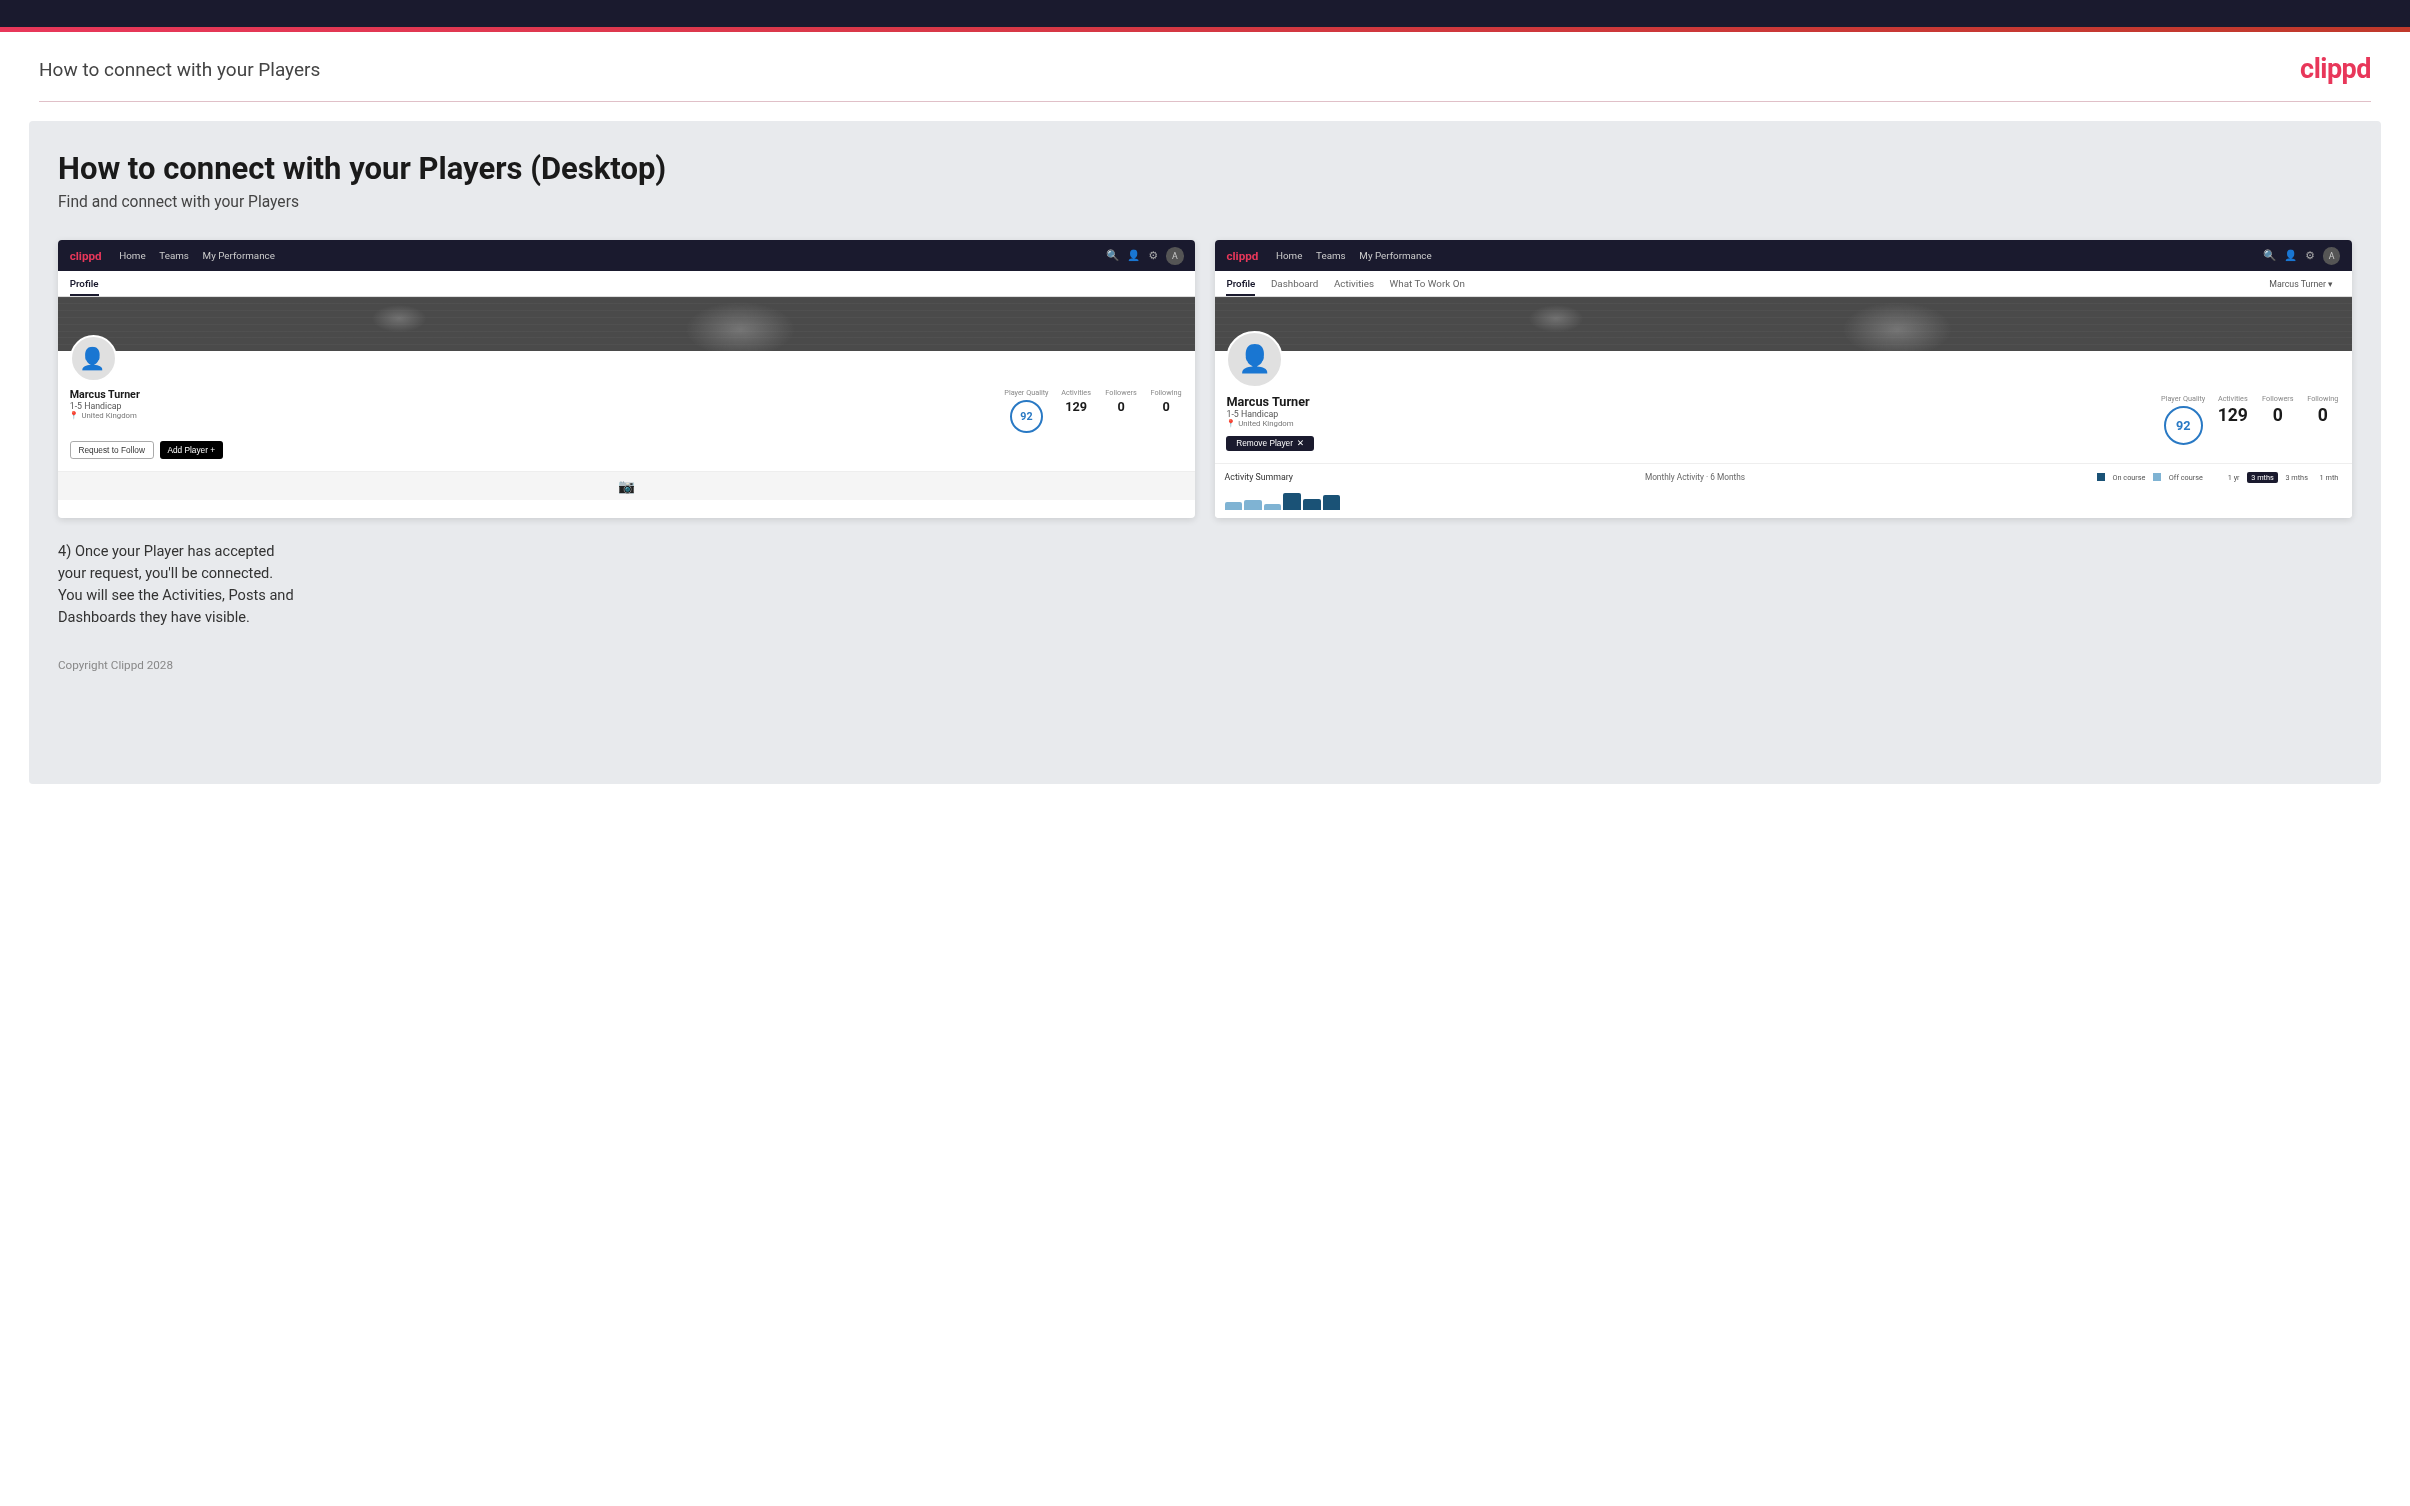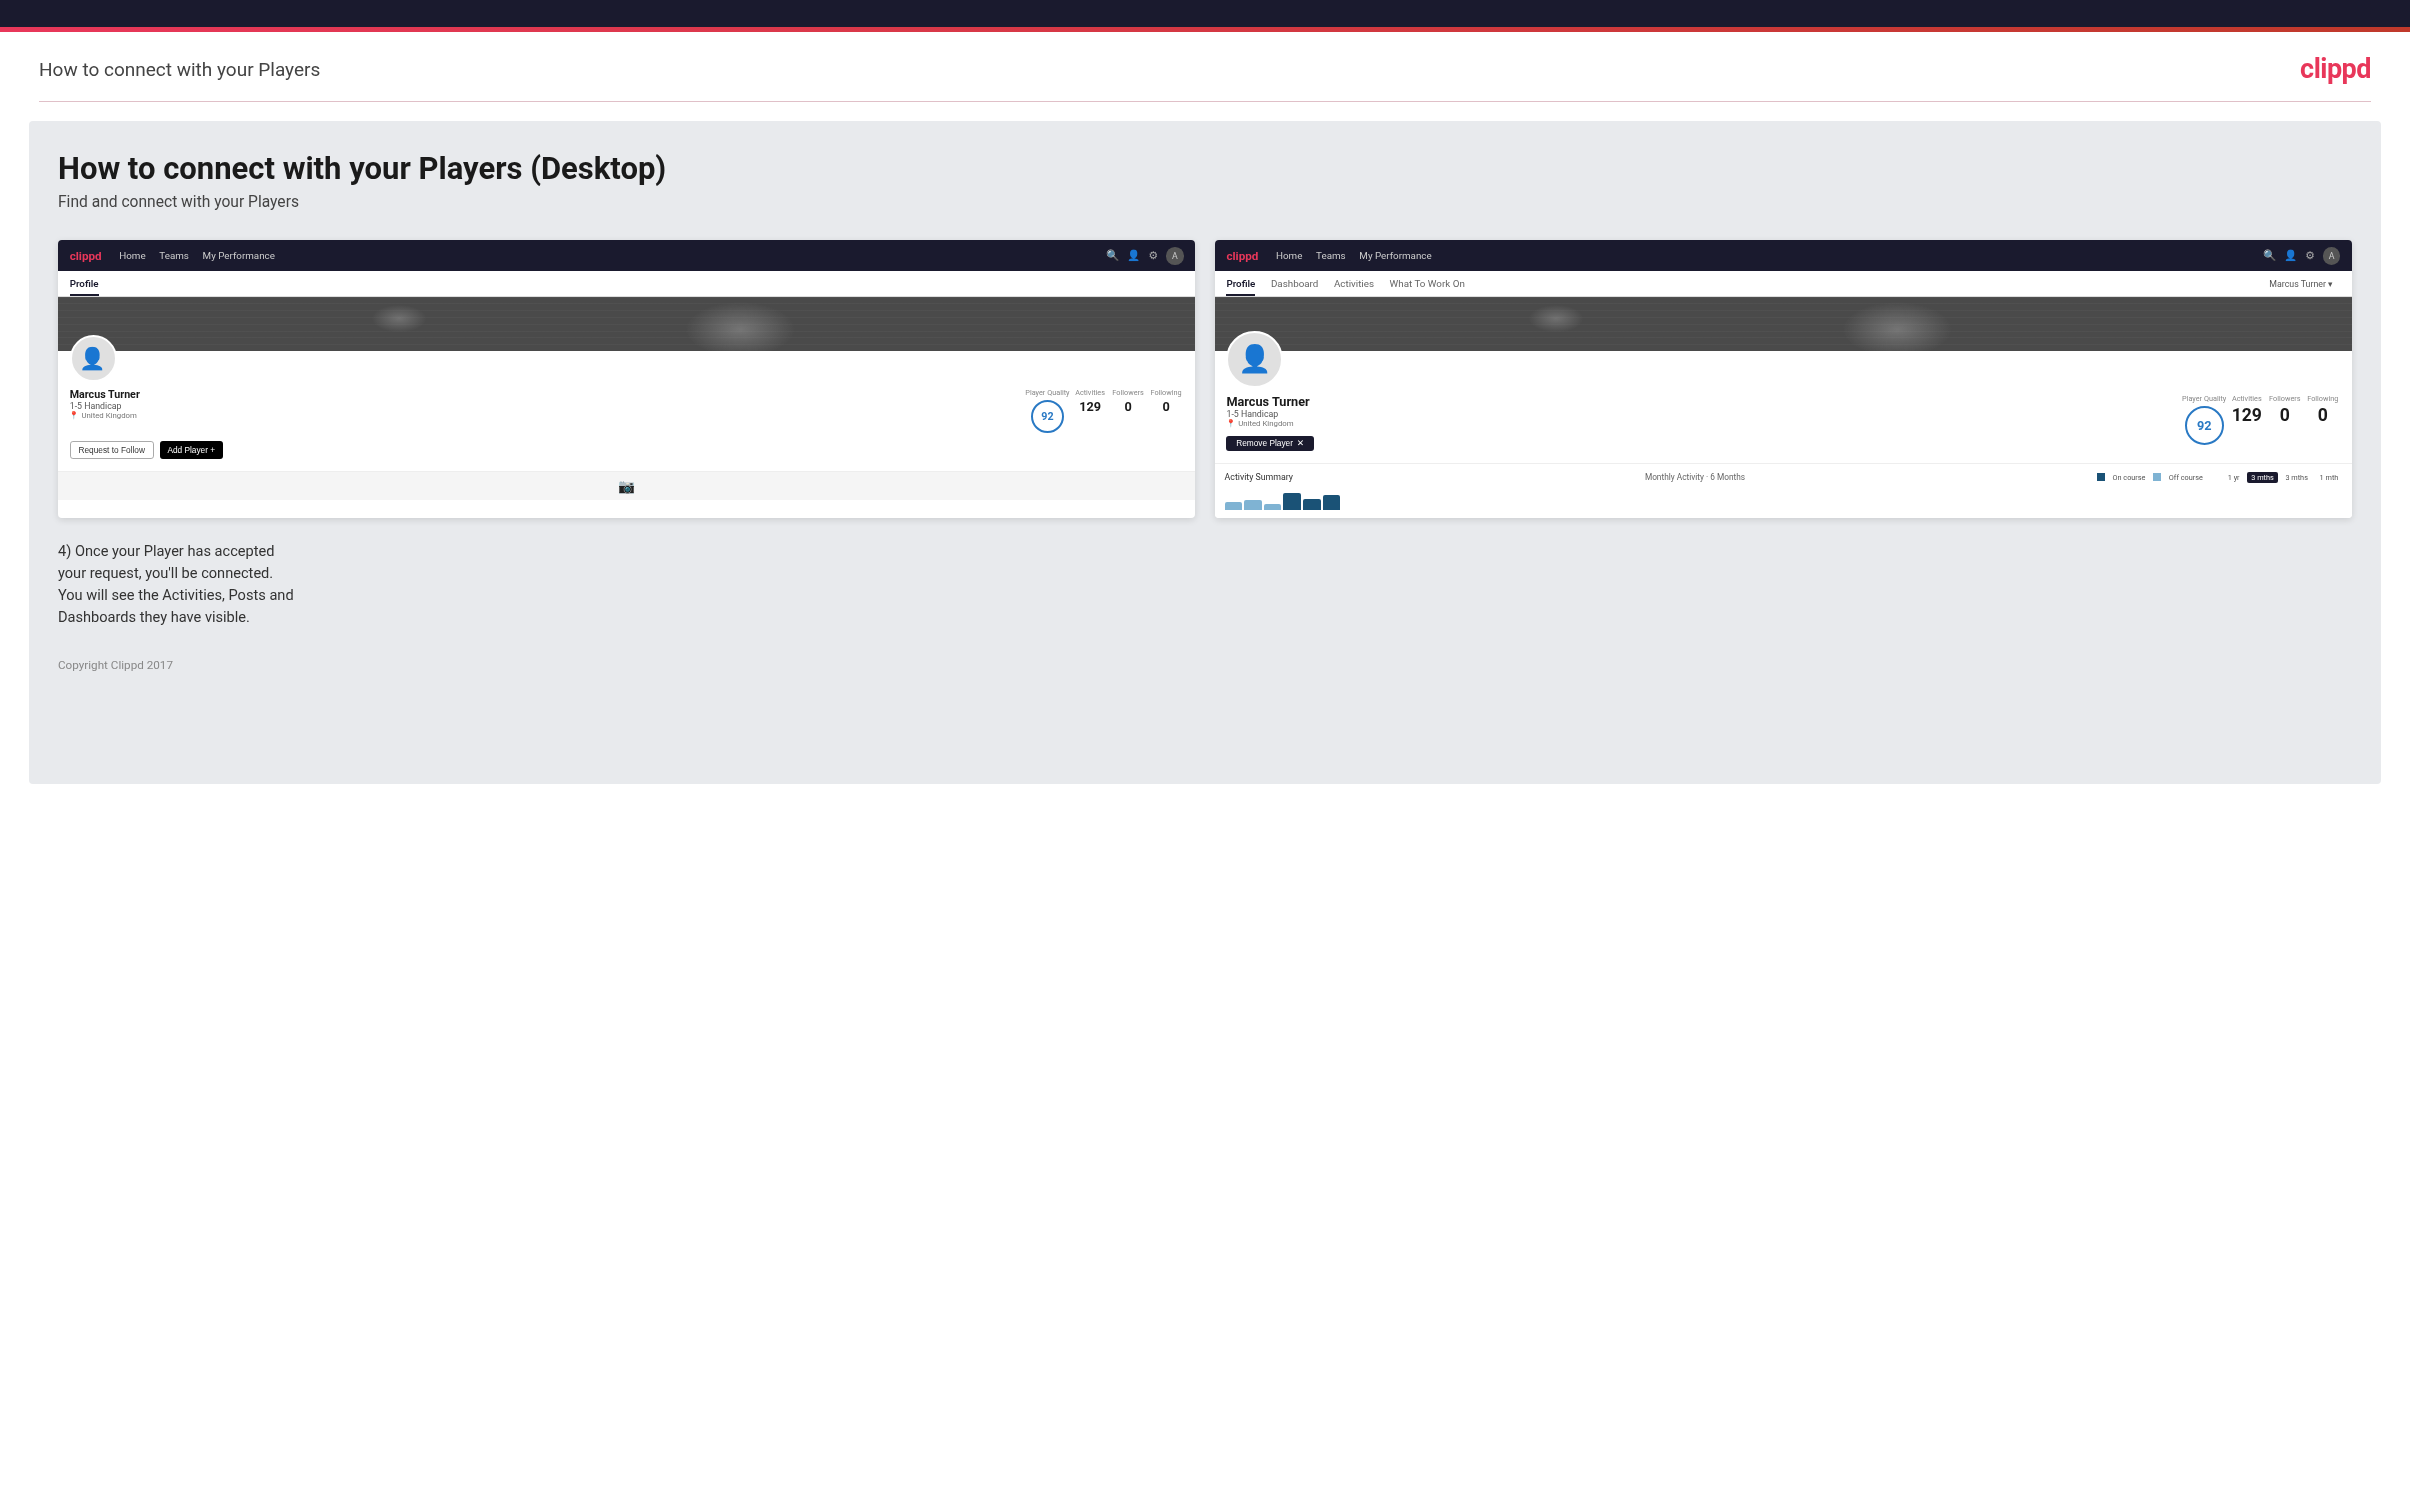--- a/index.html
+++ b/index.html
@@ -150,21 +150,21 @@
       position: relative;
       z-index: 2;
     }
     .avatar-icon {
       font-size: 21.5px;
       color: #888;
     }
     .profile-stats-row {
       display: flex;
       align-items: flex-start;
-      gap: 3px;
+      gap: 10px;
       margin-top: 5.9px;
     }
     .profile-name-block {
       flex: 1;
     }
     .profile-name {
       font-size: 10.7px;
       font-weight: 700;
       color: #1a1a1a;
     }
@@ -556,15 +556,15 @@
       </div>
     </div>
   </div>
 
   <div class="desc-row">
     <div class="desc-block">
       <span>4) Once your Player has accepted<br>your request, you'll be connected.<br>You will see the Activities, Posts and<br>Dashboards they have visible.</span>
     </div>
   </div>
 
-  <div class="footer-text">Copyright Clippd 2017</div>
+  <div class="footer-text">Copyright Clippd 2028</div>
 </div>
 
 
 </body></html>

